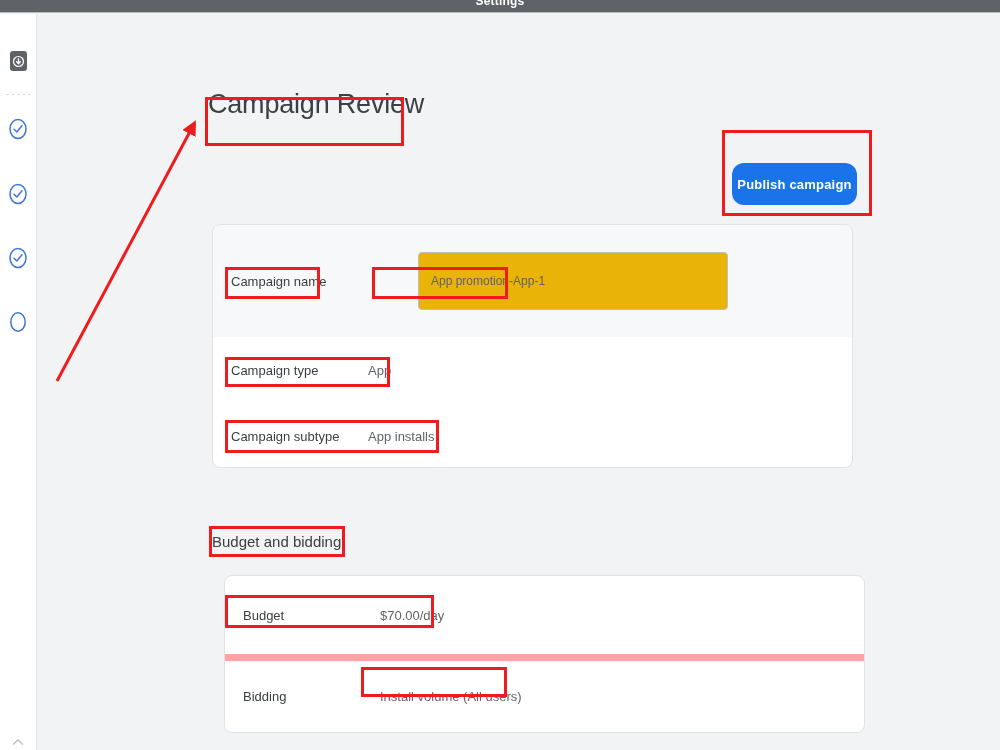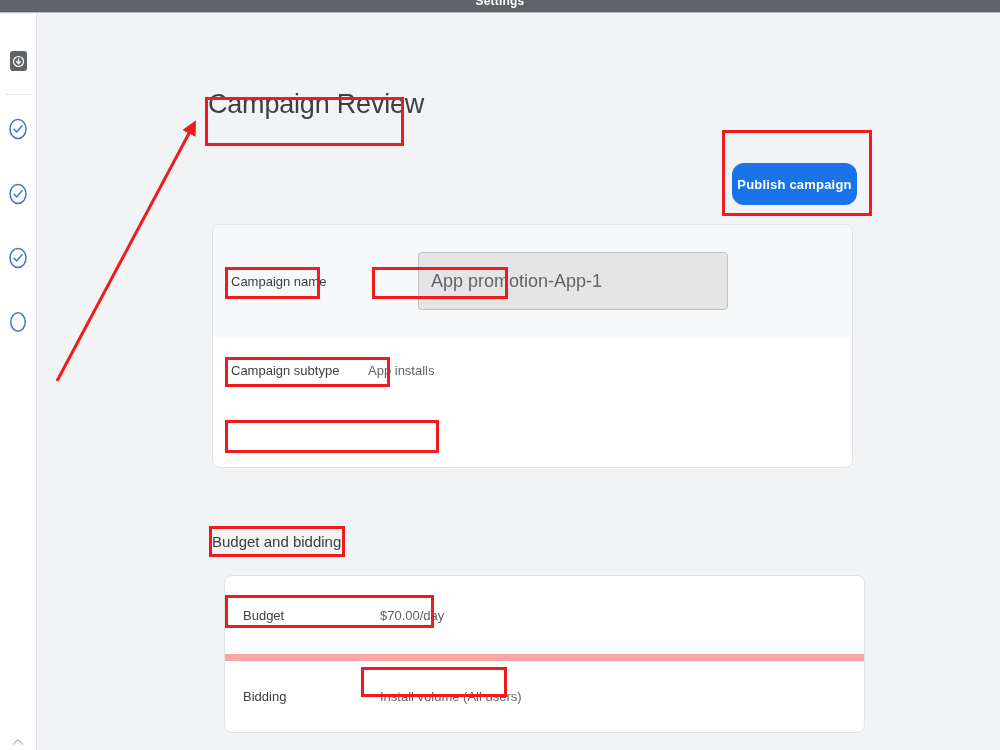--- a/index.html
+++ b/index.html
@@ -176,25 +176,25 @@
   #row-bid    { height: 78px; }
 
   .lbl-col-name { width: 145px; }
   .lbl-col      { width: 137px; }
 
   #name-input {
     width: 310px;
     height: 58px;
     border: 1px solid #bdc1c6;
     border-radius: 4px;
-    background: #e5e5e5;
+    background: #eab308;
     box-sizing: border-box;
     padding: 0 12px;
     font-family: "Liberation Sans", sans-serif;
-    font-size: 18px;
+    font-size: 12px;
     color: #5f6368;
     outline: none;
   }
 
   #section-budget {
     position: absolute;
     left: 174px;
     top: 519px;
     font-size: 15px;
     color: #3c4043;
@@ -276,20 +276,24 @@
 
   <button id="publish-btn">Publish campaign</button>
 
   <div id="card-campaign" class="card">
 
     <div id="row-name" class="row row-shaded">
       <div class="row-label lbl-col-name">Campaign name</div>
       <input id="name-input" type="text" value="App promotion-App-1" style="">
     </div>
 
+    <div id="row-type" class="row">
+      <div class="row-label lbl-col">Campaign type</div>
+      <div class="row-value">App</div>
+    </div>
 
     <div id="row-sub" class="row">
       <div class="row-label lbl-col">Campaign subtype</div>
       <div class="row-value">App installs</div>
     </div>
   </div>
 
   <div id="section-budget">Budget and bidding</div>
 
   <div id="card-budget" class="card">

